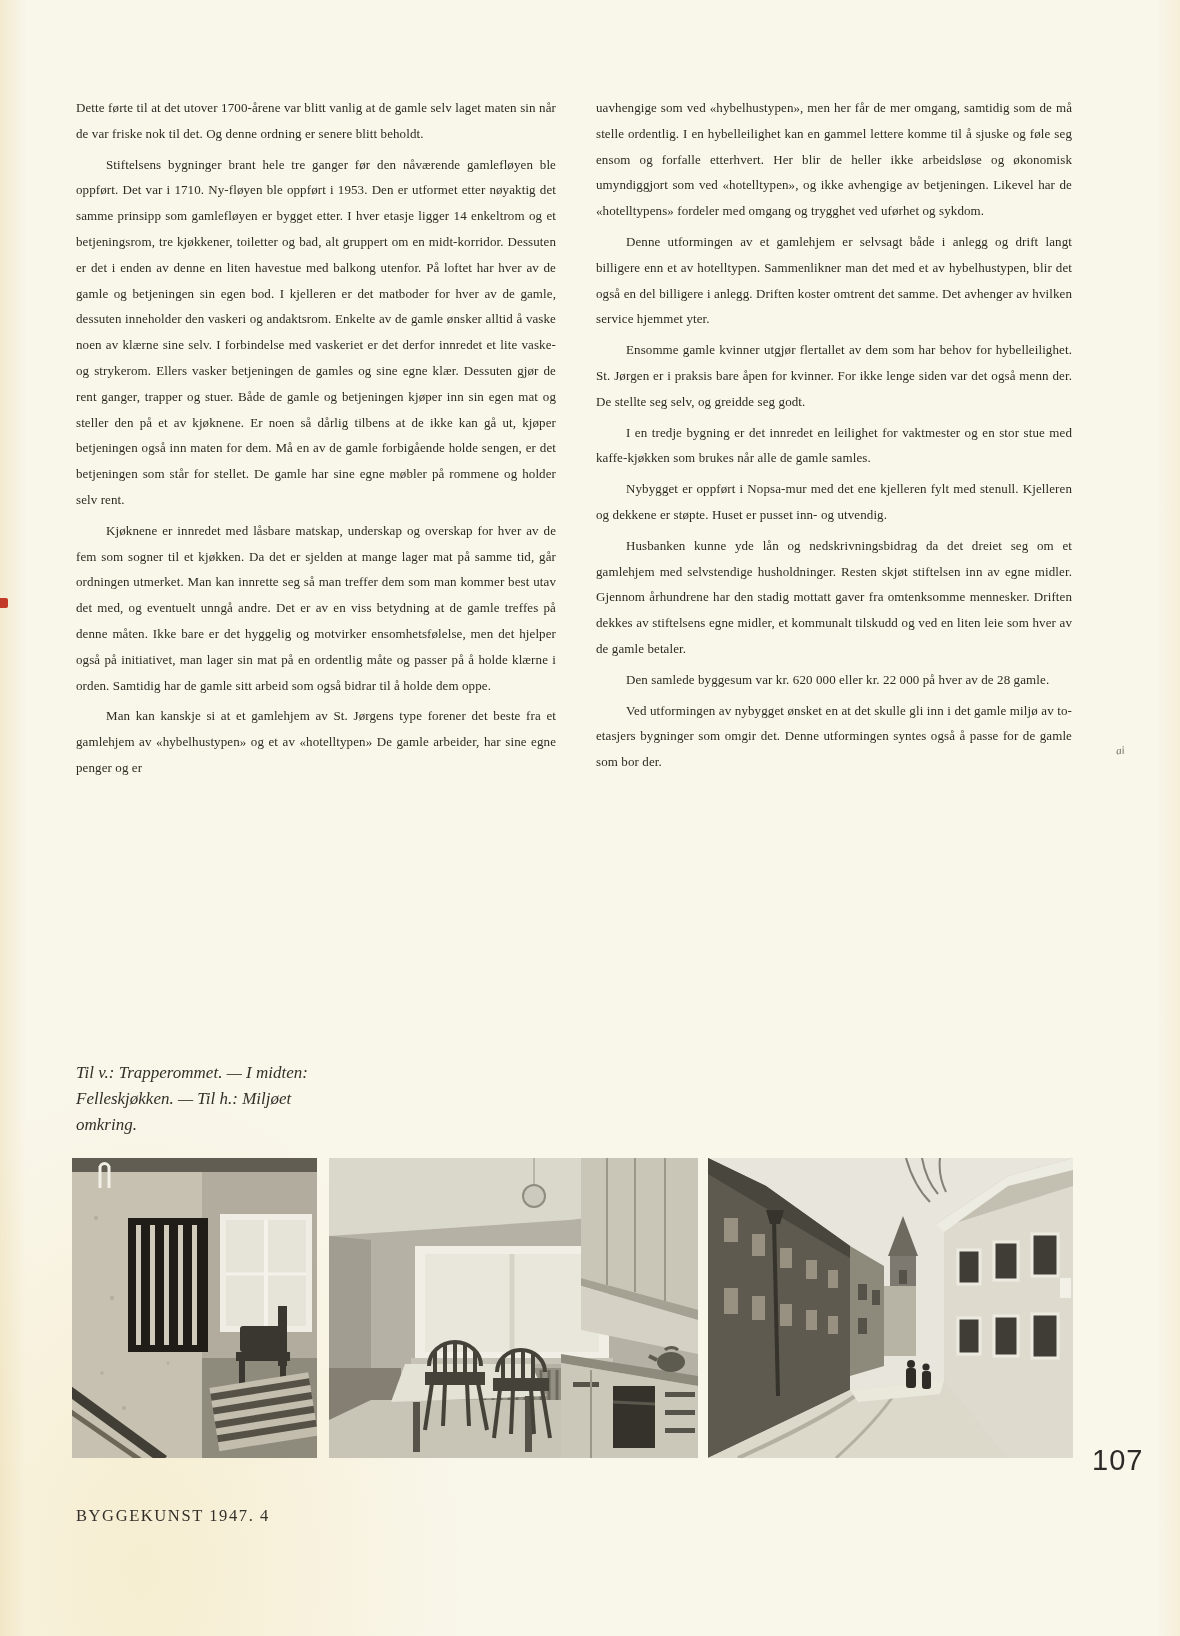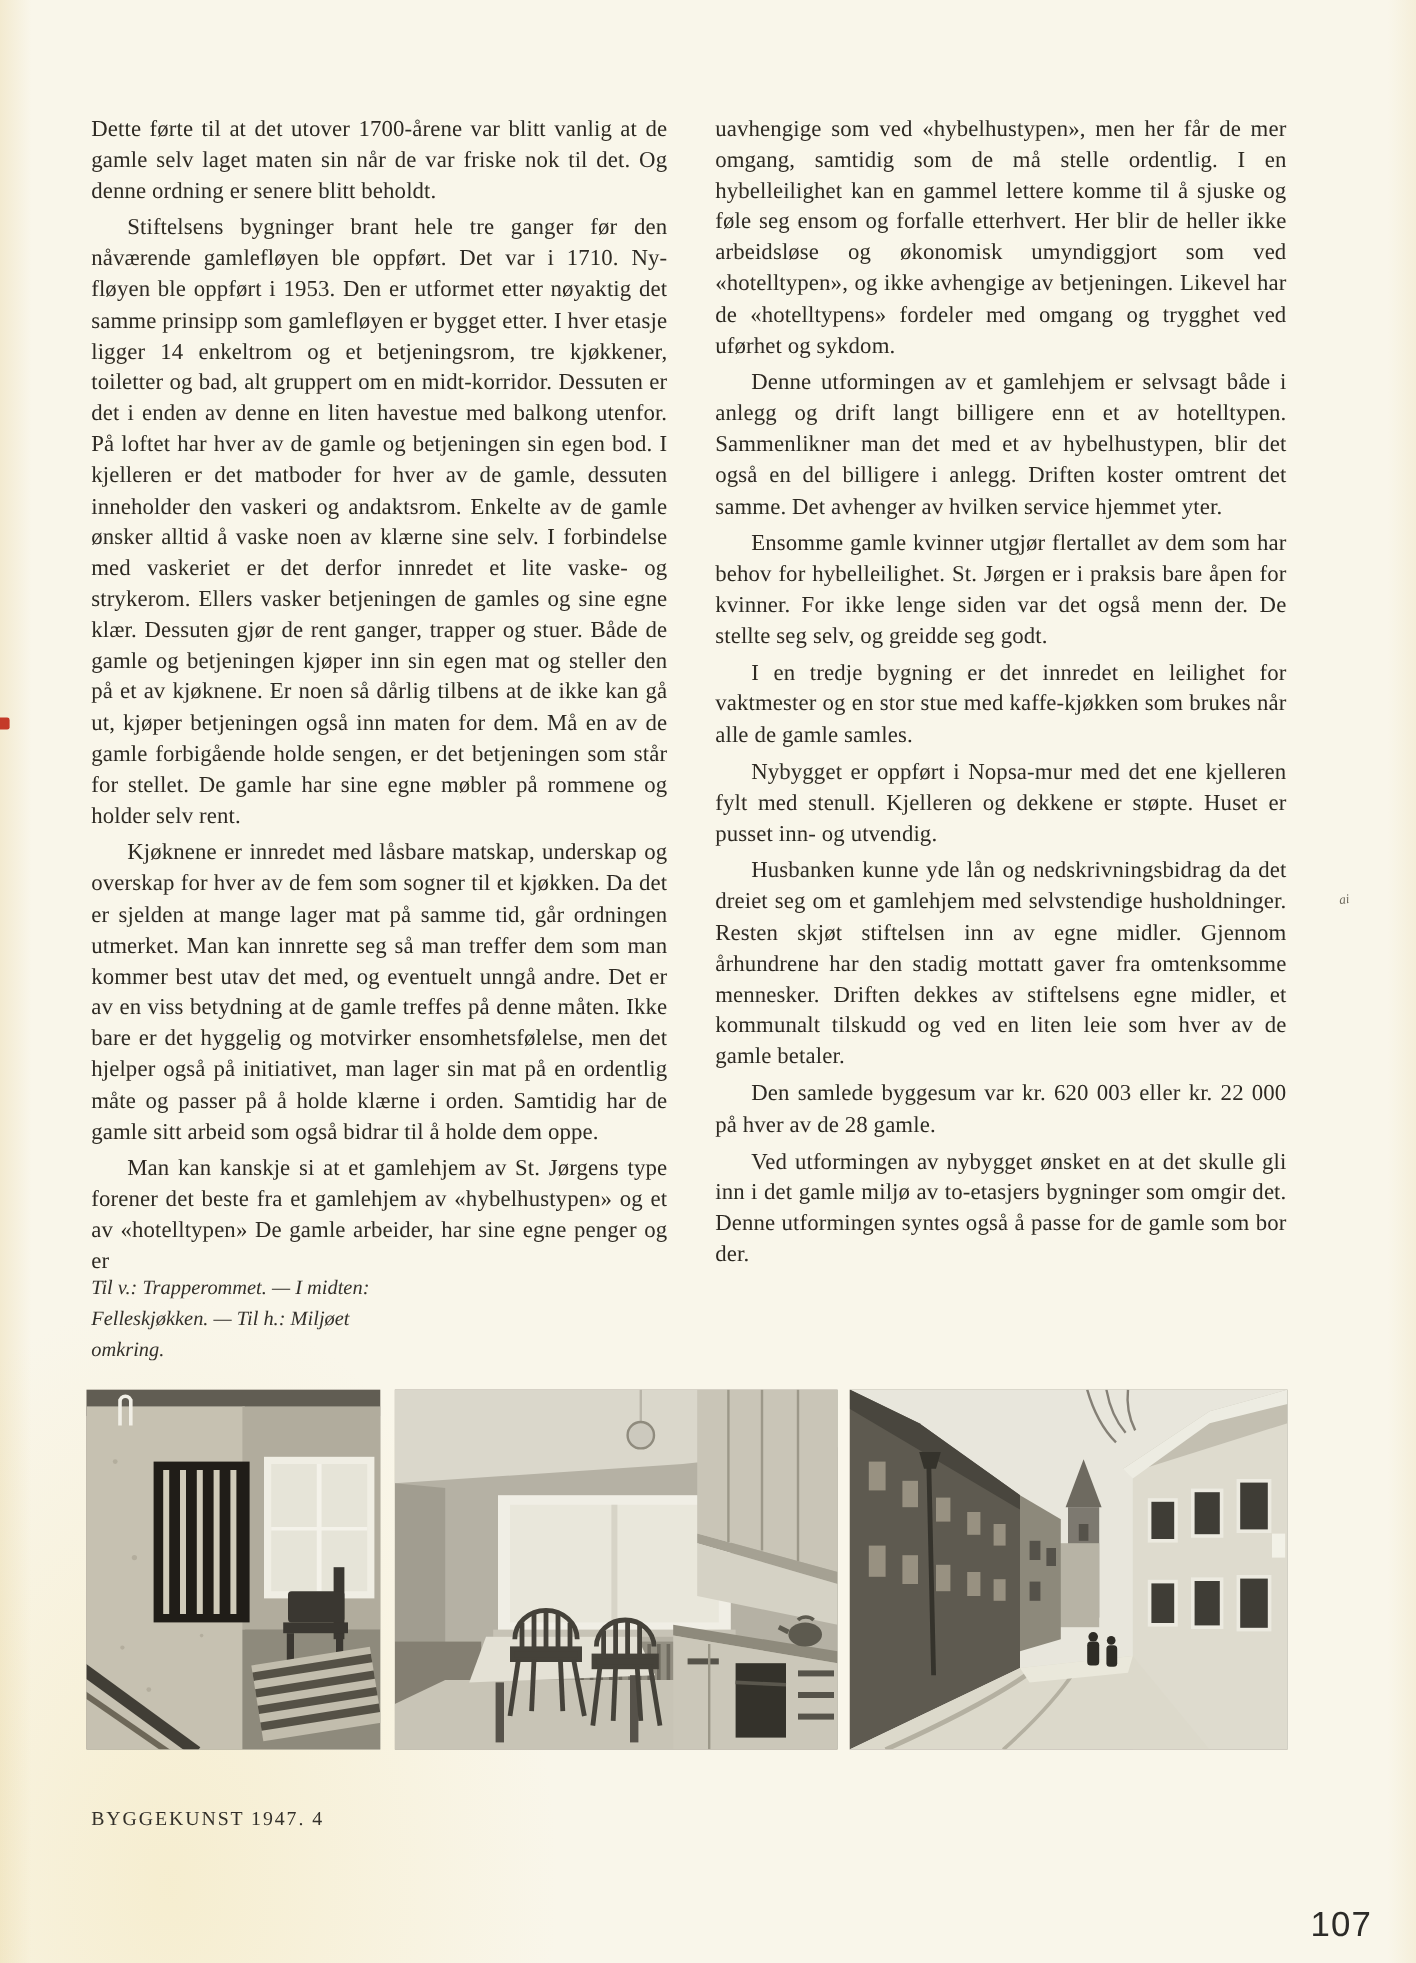--- a/index.html
+++ b/index.html
@@ -15,21 +15,21 @@
     position:absolute;inset:0;
     background:
       linear-gradient(90deg, rgba(226,203,140,.28) 0, rgba(226,203,140,0) 2.2%),
       linear-gradient(270deg, rgba(226,203,140,.18) 0, rgba(226,203,140,0) 2%),
       radial-gradient(ellipse at 12% 96%, rgba(240,222,160,.35) 0, rgba(240,222,160,0) 22%),
       #f9f6ea;
   }
   .col{
     position:absolute;top:95px;
     width:480px;
-    font-size:19px;line-height:25.8px;
+    font-size:13px;line-height:25.8px;
     text-align:justify;
     letter-spacing:.1px;
   }
   .col-left{left:76px;}
   .col-right{left:596px;width:476px;}
   .col p{margin:0 0 5px 0;text-indent:30px;}
   .col p.first{text-indent:0;}
   .caption{
     position:absolute;left:76px;top:1060px;width:258px;
     font-style:italic;font-size:17px;line-height:26px;
@@ -38,21 +38,21 @@
   .photo{position:absolute;top:1158px;height:300px;overflow:hidden;background:#aaa69a;}
   .photo svg{display:block;width:100%;height:100%;}
   #photo-1{left:72px;width:245px;}
   #photo-2{left:329px;width:369px;}
   #photo-3{left:708px;width:365px;}
   .footer-line{
     position:absolute;left:76px;top:1506px;
     font-size:16.5px;letter-spacing:1.6px;color:#33302a;
   }
   .page-number{
-    position:absolute;left:1092px;top:1588px;
+    position:absolute;left:1092px;top:1444px;
     font-family:"Liberation Sans","DejaVu Sans",sans-serif;
     font-size:29px;color:#2c2b28;letter-spacing:1px;
   }
   .red-speck{
     position:absolute;left:0;top:598px;width:8px;height:10px;
     background:#c43a28;border-radius:0 2px 2px 0;
   }
   .margin-mark{
     position:absolute;left:1116px;top:744px;
     font-size:11px;font-style:italic;color:#6f6a5e;transform:rotate(-8deg);
@@ -70,21 +70,21 @@
     <p>Man kan kanskje si at et gamlehjem av St. Jørgens type forener det beste fra et gamlehjem av «hybelhustypen» og et av «hotelltypen» De gamle arbeider, har sine egne penger og er</p>
   </div>
 
   <div class="col col-right">
     <p class="first">uavhengige som ved «hybelhustypen», men her får de mer omgang, samtidig som de må stelle ordentlig. I en hybelleilighet kan en gammel lettere komme til å sjuske og føle seg ensom og forfalle etterhvert. Her blir de heller ikke arbeidsløse og økonomisk umyndiggjort som ved «hotelltypen», og ikke avhengige av betjeningen. Likevel har de «hotelltypens» fordeler med omgang og trygghet ved uførhet og sykdom.</p>
     <p>Denne utformingen av et gamlehjem er selvsagt både i anlegg og drift langt billigere enn et av hotelltypen. Sammenlikner man det med et av hybelhustypen, blir det også en del billigere i anlegg. Driften koster omtrent det samme. Det avhenger av hvilken service hjemmet yter.</p>
     <p>Ensomme gamle kvinner utgjør flertallet av dem som har behov for hybelleilighet. St. Jørgen er i praksis bare åpen for kvinner. For ikke lenge siden var det også menn der. De stellte seg selv, og greidde seg godt.</p>
     <p>I en tredje bygning er det innredet en leilighet for vaktmester og en stor stue med kaffe-kjøkken som brukes når alle de gamle samles.</p>
     <p>Nybygget er oppført i Nopsa-mur med det ene kjelleren fylt med stenull. Kjelleren og dekkene er støpte. Huset er pusset inn- og utvendig.</p>
     <p>Husbanken kunne yde lån og nedskrivningsbidrag da det dreiet seg om et gamlehjem med selvstendige husholdninger. Resten skjøt stiftelsen inn av egne midler. Gjennom århundrene har den stadig mottatt gaver fra omtenksomme mennesker. Driften dekkes av stiftelsens egne midler, et kommunalt tilskudd og ved en liten leie som hver av de gamle betaler.</p>
-    <p>Den samlede byggesum var kr. 620 003 eller kr. 22 000 på hver av de 28 gamle.</p>
+    <p>Den samlede byggesum var kr. 620 000 eller kr. 22 000 på hver av de 28 gamle.</p>
     <p>Ved utformingen av nybygget ønsket en at det skulle gli inn i det gamle miljø av to-etasjers bygninger som omgir det. Denne utformingen syntes også å passe for de gamle som bor der.</p>
   </div>
 
   <div class="caption">Til v.: Trapperommet. — I midten: Felleskjøkken. — Til h.: Miljøet omkring.</div>
 
   <div class="photo" id="photo-1" role="img" aria-label="Trapperommet – trapperom med mørk sprinkelskjerm, vindu, stol og stripet rye">
     <svg viewBox="0 0 245 300" xmlns="http://www.w3.org/2000/svg">
       <rect width="245" height="300" fill="#a29e91"></rect>
       <rect x="0" y="0" width="245" height="22" fill="#615d53"></rect>
       <rect x="0" y="14" width="132" height="286" fill="#c6c1b1"></rect>

